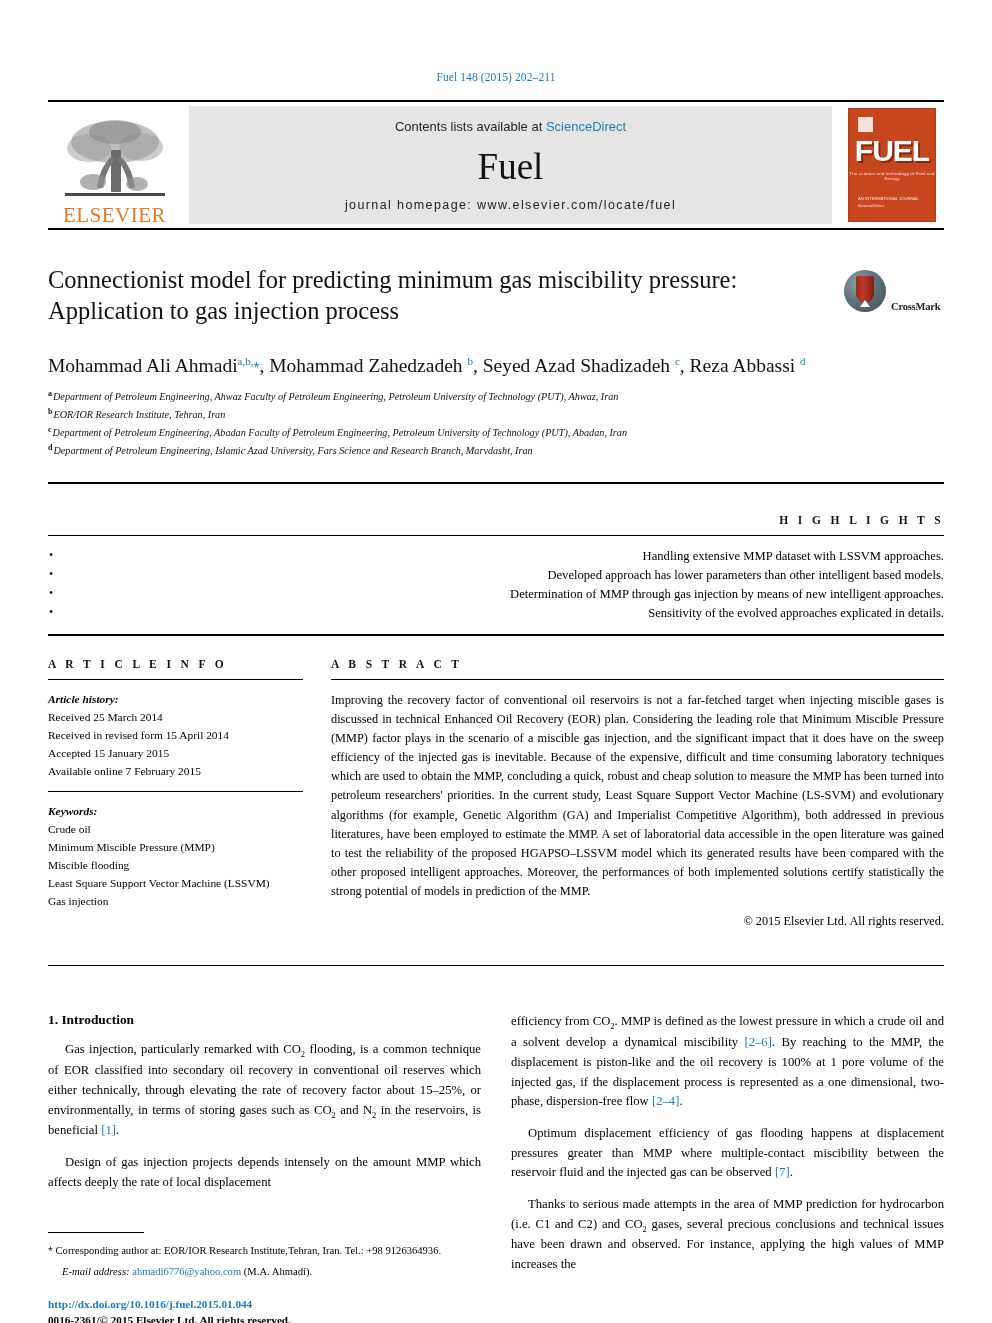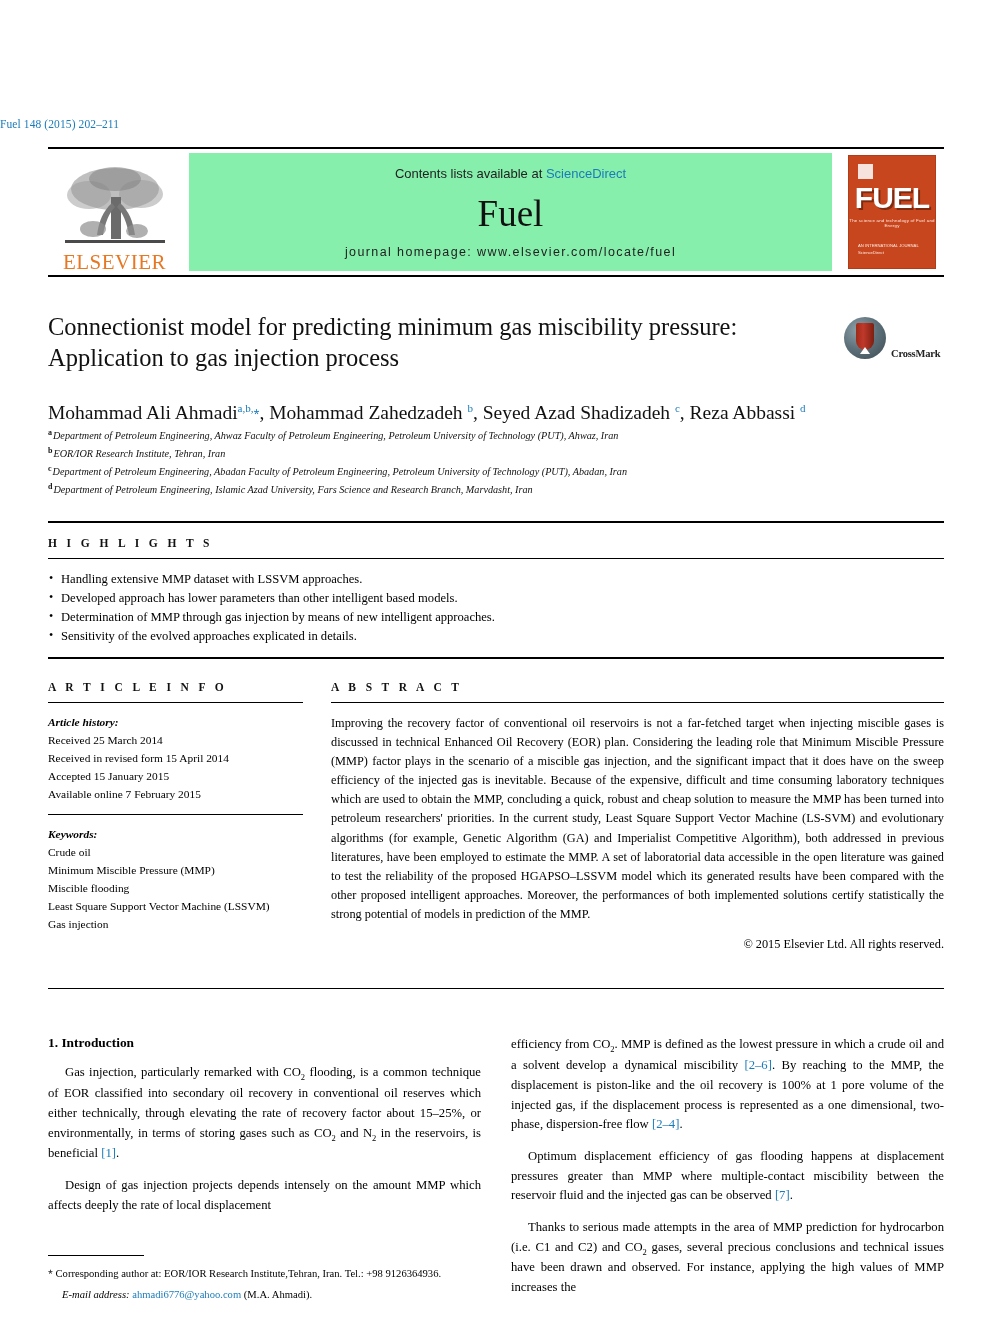--- a/index.html
+++ b/index.html
@@ -21,26 +21,26 @@
     height: 1323px;
     padding: 0;
   }
   a, .link {
     color: #1a7bb9;
     text-decoration: none;
   }
 
   
   .running-head {
+    text-align: center;
     font-size: 11.5px;
     color: #1a7bb9;
     font-family: "Liberation Serif", serif;
     padding-top: 71px;
     letter-spacing: .1px;
-    margin-top: 47px;
   }
 
   
   .masthead-wrap {
     margin: 17px 48px 0 48px;
     border-top: 2.2px solid #000;
     border-bottom: 2.2px solid #000;
     padding: 0;
     height: 126px;
     box-sizing: content-box;
@@ -60,21 +60,21 @@
   .elsevier-word {
     font-family: "Liberation Serif", serif;
     color: #E87722;
     font-size: 21px;
     letter-spacing: .5px;
     line-height: 1;
     margin-top: 1px;
   }
   .center-cell {
     flex: 1 1 auto;
-    background: #86efac;
+    background: #e5e5e5;
     display: flex;
     flex-direction: column;
     align-items: center;
     justify-content: space-between;
     padding: 13px 0 12px 0;
     margin: 4px 8px 4px 8px;
   }
   .contents-line {
     font-family: "Liberation Sans", sans-serif;
     font-size: 13px;
@@ -216,41 +216,42 @@
     color: #111;
   }
   .authors sup {
     font-size: 11px;
     color: #1a7bb9;
     vertical-align: super;
   }
   .authors sup.star { color: #1a7bb9; text-align: right; }
 
   .affiliations {
-    margin-top: 2px;
+    margin-top: 10px;
     font-family: "Liberation Serif", serif;
     font-style: italic;
     font-size: 10.2px;
     line-height: 1.62;
     color: #111;
   }
   .affiliations sup {
     font-style: normal;
     font-weight: bold;
     font-size: 8px;
     vertical-align: super;
     margin-right: 1px;
   }
 
   
   .rule-thin { border-top: 1.1px solid #000; }
   .rule-thick { border-top: 2.2px solid #000; }
 
   .highlights {
-    margin-top: 14px;
+    margin-top: 30px;
+    text-align: right;
   }
   .section-caps {
     font-family: "Liberation Serif", serif;
     font-weight: bold;
     font-size: 11.5px;
     letter-spacing: 3.4px;
     color: #111;
     margin-bottom: 9px;
   }
   .highlights ul {

